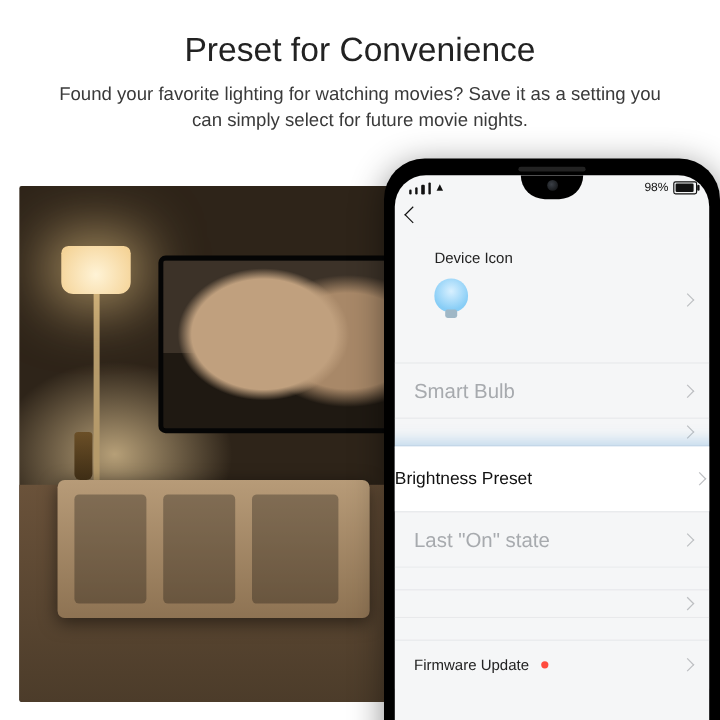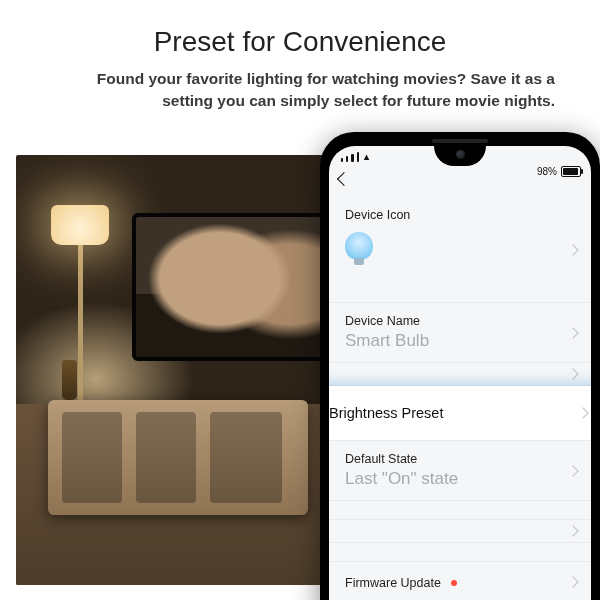--- a/index.html
+++ b/index.html
@@ -1,19 +1,19 @@
 <!DOCTYPE html>
 <html><head>
 <meta charset="utf-8">
 <style>
   html,body{margin:0;padding:0;width:600px;height:600px;overflow:hidden;font-family:-apple-system,"Helvetica Neue",Arial,sans-serif;background:#fff;color:#111;}
   .stage{position:relative;width:600px;height:456px;}
 
   .hero-title{position:absolute;top:26px;left:0;right:0;text-align:center;font-size:28px;font-weight:500;color:#222;}
-  .hero-sub{position:absolute;top:68px;left:45px;right:45px;text-align:right;font-size:15.5px;line-height:1.45;color:#3a3a3a;font-weight:700;}
+  .hero-sub{position:absolute;top:68px;left:45px;right:45px;text-align:center;font-size:15.5px;line-height:1.45;color:#3a3a3a;font-weight:400;}
 
   
   .room{position:absolute;left:16px;top:155px;width:568px;height:430px;background:
     radial-gradient(140px 110px at 14% 52%, rgba(255,225,170,.65), rgba(60,40,15,0) 70%),
     linear-gradient(#2e2419 0 58%, #1c1611 58% 100%);
     border-radius:2px;overflow:hidden;}
   .floor{position:absolute;left:0;right:0;bottom:0;height:42%;background:linear-gradient(#6a523a,#4c3c2a);}
   .cabinet{position:absolute;left:32px;bottom:70px;width:260px;height:115px;background:linear-gradient(#b79b78,#8e7353);border-radius:6px;box-shadow:0 4px 14px rgba(0,0,0,.5);}
   .cab-slot{position:absolute;top:12px;bottom:12px;width:60px;background:rgba(0,0,0,.28);border-radius:4px;}
   .tv{position:absolute;left:116px;top:58px;width:220px;height:140px;background:#0b0b0b;border-radius:6px;border:4px solid #050505;overflow:hidden;}
@@ -34,31 +34,31 @@
   .phone:after{top:215px;height:90px;}
   .speaker{position:absolute;left:50%;top:7px;width:56px;height:4px;margin-left:-28px;background:#222;border-radius:3px;}
   .screen{position:absolute;left:9px;right:9px;top:14px;bottom:0;background:#f5f6f7;border-radius:26px 26px 0 0;overflow:hidden;}
   .notch{position:absolute;left:50%;top:0;width:52px;height:20px;margin-left:-26px;background:#000;border-bottom-left-radius:22px;border-bottom-right-radius:22px;}
   .cam{position:absolute;left:50%;top:4px;width:9px;height:9px;margin-left:-4.5px;background:radial-gradient(circle at 40% 40%,#3a3f46,#0c0d0e);border-radius:50%;}
 
   .statusbar{position:absolute;left:0;right:0;top:0;height:24px;font-size:10px;color:#111;}
   .sb-left{position:absolute;left:12px;top:5px;display:flex;gap:3px;align-items:flex-end;}
   .sigbar{width:2.2px;background:#111;border-radius:1px;}
   .wifi{margin-left:2px;font-size:11px;line-height:1;}
-  .sb-right{position:absolute;right:10px;top:20px;display:flex;align-items:center;gap:4px;}
+  .sb-right{position:absolute;right:10px;top:5px;display:flex;align-items:center;gap:4px;}
   .bat{width:18px;height:9px;border:1px solid #111;border-radius:2px;position:relative;}
   .bat:after{content:"";position:absolute;right:-3px;top:2px;width:2px;height:5px;background:#111;border-radius:1px;}
   .bat i{position:absolute;left:1px;top:1px;bottom:1px;width:15px;background:#111;border-radius:1px;}
 
   .app{position:absolute;left:0;right:0;top:24px;bottom:0;}
   .back-row{height:28px;position:relative;}
   .back-chevron{position:absolute;left:10px;top:4px;width:9px;height:9px;border-left:1.8px solid #111;border-bottom:1.8px solid #111;transform:rotate(45deg);}
 
   .section{border-top:1px solid #e8e9eb;}
-  .section.no-top{border-top:none;}
+  .section.no-top{border-top:none;margin-left:17px;}
   .plain-row{position:relative;background:#f5f6f7;}
   .row-chevron{position:absolute;right:14px;top:50%;width:7px;height:7px;margin-top:-4px;border-right:1.5px solid #bdbfc2;border-top:1.5px solid #bdbfc2;transform:rotate(45deg);}
   .label{font-size:12.5px;color:#222;}
   .sub{font-size:17px;color:#a7aaae;margin-top:3px;}
 
   .icon-row{padding:10px 16px 10px 16px;min-height:84px;}
   .icon-title{font-size:12.5px;color:#222;}
   .bulb-wrap{margin-top:10px;}
   .bulb{width:28px;height:28px;background:radial-gradient(circle at 50% 38%,#d8f0ff,#87cdf6 70%);border-radius:50% 50% 46% 46%;position:relative;}
   .bulb:after{content:"";position:absolute;left:9px;top:26px;width:10px;height:7px;background:#9fb7c6;border-radius:2px;}
@@ -128,38 +128,36 @@
 
         <div class="plain-row icon-row section no-top">
           <div class="icon-title">Device Icon</div>
           <div class="bulb-wrap">
               <div class="bulb"></div>
             </div>
           <div class="row-chevron"></div>
         </div>
 
         <div class="plain-row std-row section">
-          <div class="label">Device Name</div>
           <div class="sub">Smart Bulb</div>
           <div class="row-chevron"></div>
         </div>
 
         <div class="plain-row std-row section">
           <div class="row-chevron"></div>
         </div>
 
         <div class="hl-wrap section">
           <div class="hl">
             <span class="label">Brightness Preset</span>
             <div class="row-chevron"></div>
           </div>
         </div>
 
         <div class="plain-row std-row section">
-          <div class="label">Default State</div>
           <div class="sub">Last "On" state</div>
           <div class="row-chevron"></div>
         </div>
 
         <div class="tall-gap section"></div>
 
         <div class="plain-row std-row section">
           <div class="row-chevron"></div>
         </div>
 

